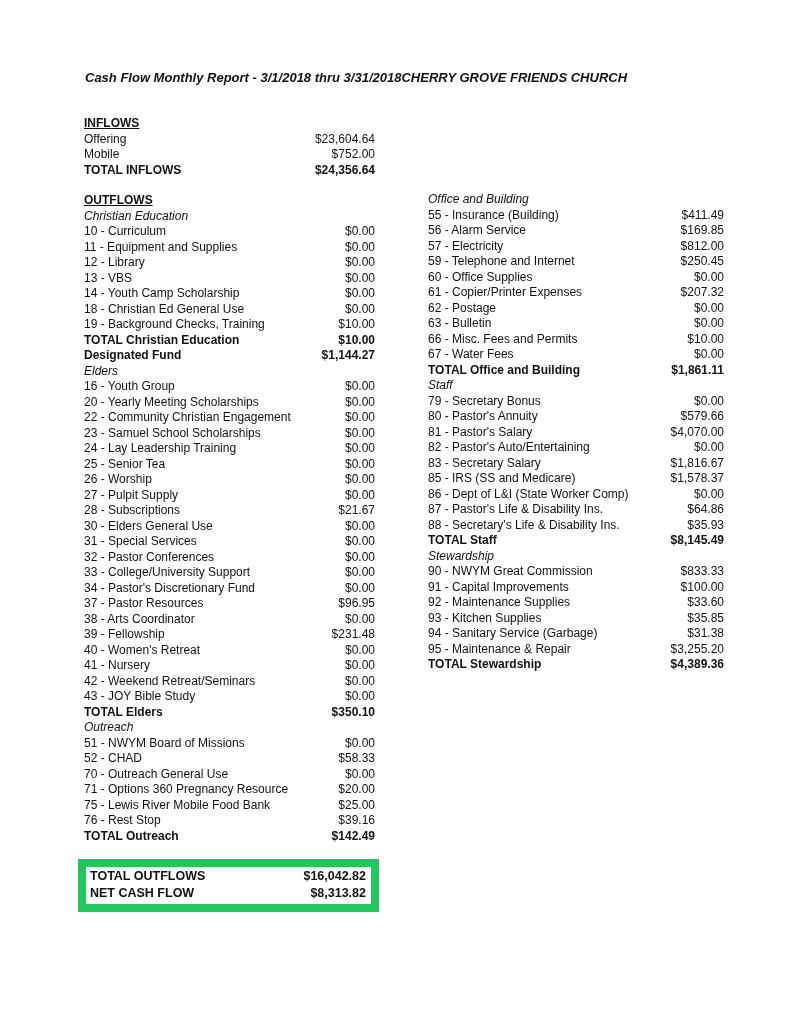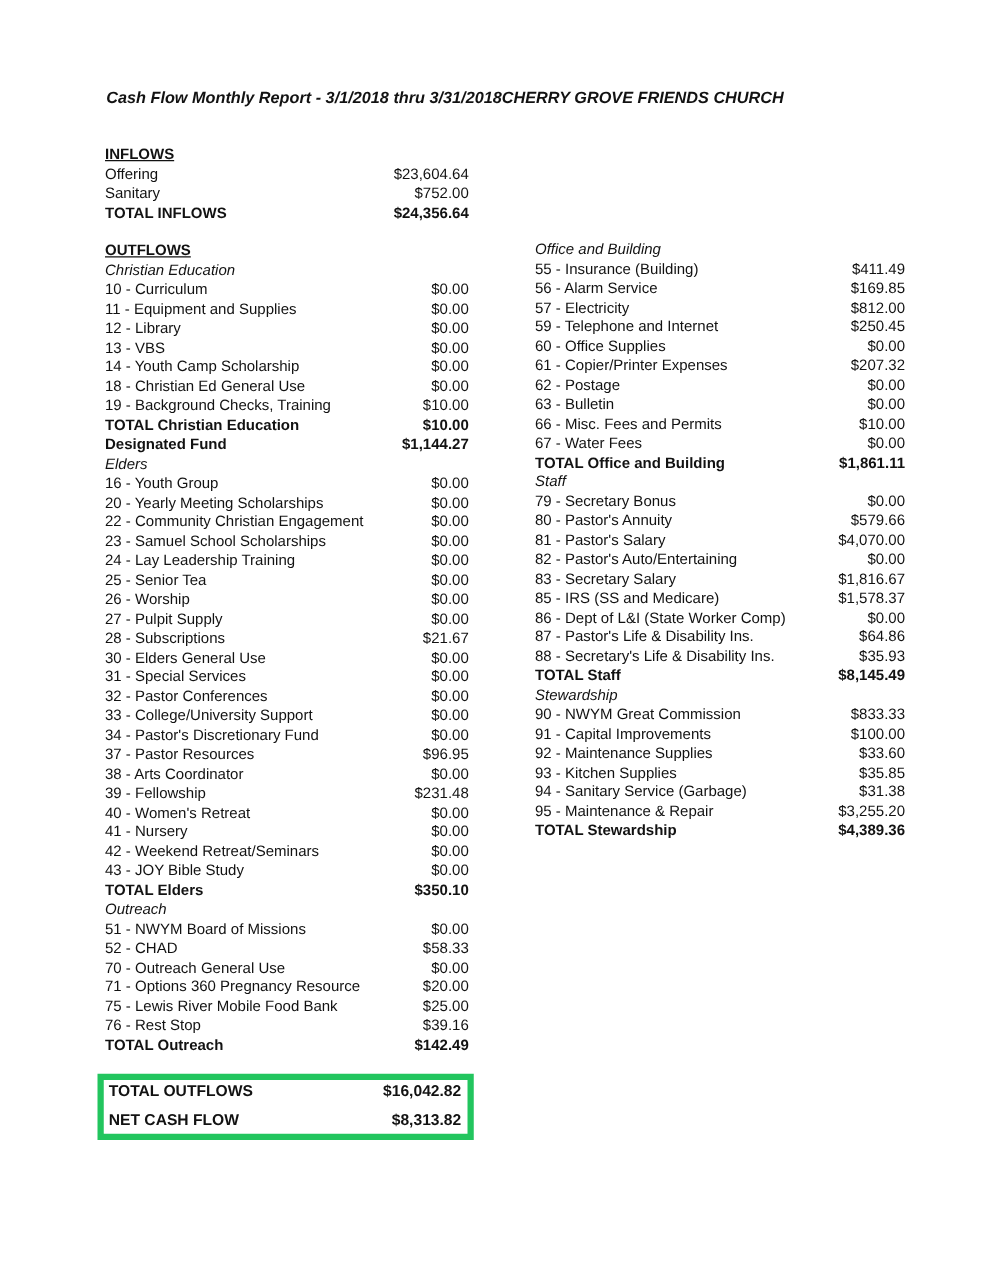--- a/index.html
+++ b/index.html
@@ -19,21 +19,21 @@
     height: 15.5px; line-height: 15.5px; white-space: nowrap;
   }
   .heading { font-weight: bold; text-decoration: underline; }
   .section .lbl { font-style: italic; }
   .bold { font-weight: bold; }
   .inflows  { position: absolute; top: 116px; left: 84px; width: 291px; }
   .left-col { position: absolute; top: 193px; left: 84px; width: 291px; }
   .right-col{ position: absolute; top: 192px; left: 428px; width: 296px; }
   .summary-box {
     position: absolute; top: 859px; left: 78px; width: 301px; height: 53px;
-    border: 5px solid #22c55e; display: flex; flex-direction: column;
+    border: 8px solid #22c55e; display: flex; flex-direction: column;
     justify-content: space-between; padding: 2px 5px 3px 4px;
     font-weight: bold; font-size: 12.5px;
   }
   .summary-box .srow { display: flex; justify-content: space-between; align-items: baseline; line-height: 15px; white-space: nowrap; }
 </style>
 </head>
 <body>
 
 <div class="page">
 
@@ -44,21 +44,21 @@
 
   <div class="inflows">
     <div class="row">
       <span class="heading">INFLOWS</span>
     </div>
     <div class="row">
       <span class="lbl">Offering</span>
       <span class="amt">$23,604.64</span>
     </div>
     <div class="row">
-      <span class="lbl">Sanitary</span>
+      <span class="lbl">Mobile</span>
       <span class="amt">$752.00</span>
     </div>
     <div class="row bold">
       <span class="lbl">TOTAL INFLOWS</span>
       <span class="amt">$24,356.64</span>
     </div>
   </div>
 
   <div class="left-col">
     <div class="row">

